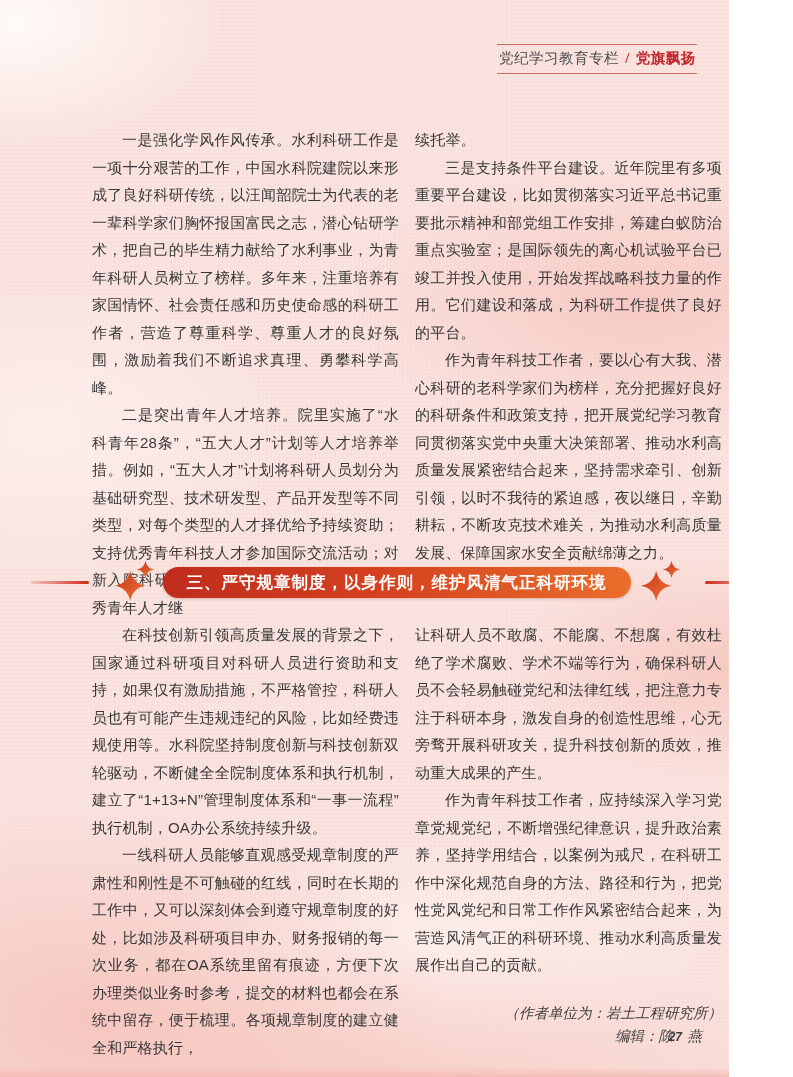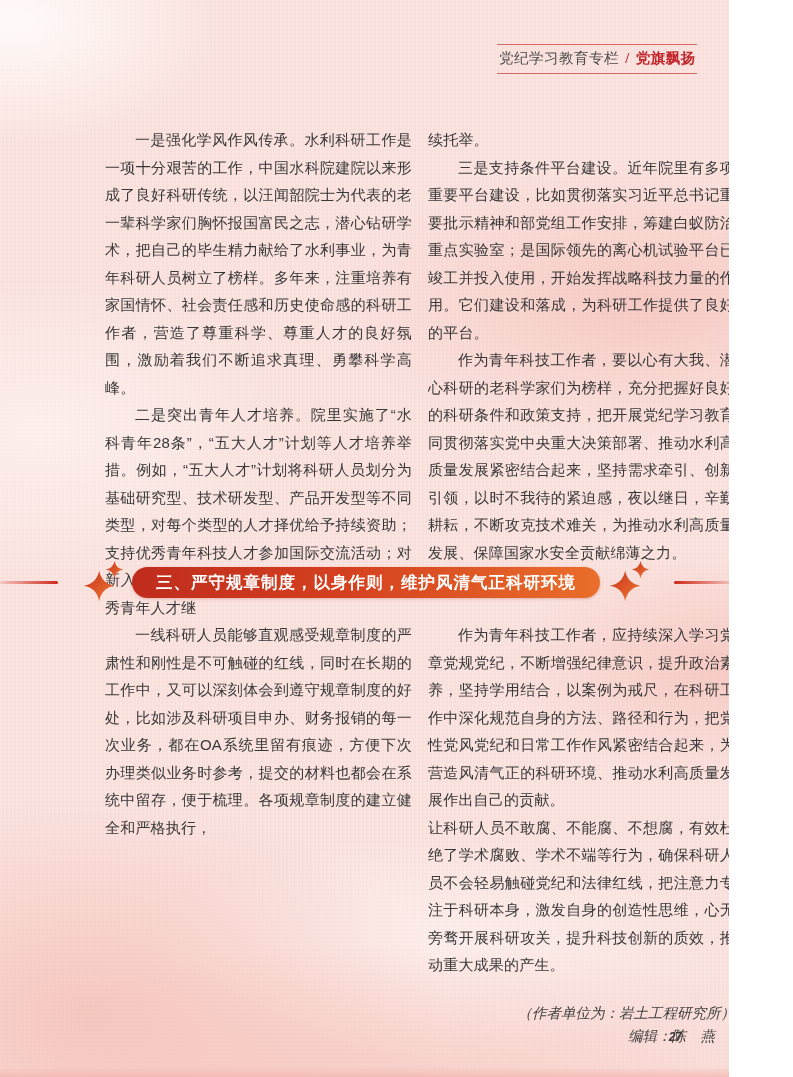--- a/index.html
+++ b/index.html
@@ -32,34 +32,34 @@
   .header-rule { height:0; border-top:1px solid #d06a62; }
   .header-line {
     padding:4px 2px 5px; white-space:nowrap;
     font-family:"Liberation Serif","DejaVu Serif",serif;
     font-size:14.5px; color:#4a4a4a; letter-spacing:0.5px;
   }
   .header-line .sep { color:#c1272d; font-weight:bold; margin:0 2px; }
   .header-line .feature { color:#c1272d; font-weight:bold; }
 
   
-  .cols { position:absolute; left:105px; width:630px; display:flex; gap:16px; }
+  .cols { position:absolute; left:92px; width:630px; display:flex; gap:16px; }
   .cols-top { top:126px; }
   .cols-bottom { top:621px; }
   .col { width:307px; }
   .para {
     text-align:justify; font-size:15px; line-height:27.5px; color:#383838;
     letter-spacing:0.2px;
   }
   .indent { text-indent:2em; }
 
   
   .banner {
     position:absolute; top:558px; left:0; width:793px; height:48px;
-    display:flex; align-items:center; gap:16px;
+    display:flex; align-items:center; justify-content:center;gap:16px;
   }
   .banner-line { width:58px; height:3px; border-radius:2px; }
   .banner-line.left  { background:linear-gradient(90deg, rgba(206,42,26,0.15), #ce2a1a); margin-right:6px; }
   .banner-line.right { background:linear-gradient(270deg, rgba(206,42,26,0.15), #ce2a1a); margin-left:6px; }
   .sparkle { width:46px; height:46px; flex:0 0 auto; position:relative; z-index:2; }
   .sparkle.left  { margin-right:-10px; }
   .sparkle.right { margin-left:-10px; }
   .banner-pill {
     height:31px; line-height:31px; padding:0 24px; border-radius:16px;
     background:linear-gradient(90deg,#bf2c1d 0%, #d4401f 45%, #ea6e2b 100%);
@@ -129,25 +129,26 @@
         </linearGradient>
       </defs>
       <path fill="url(#sg2)" d="M20 12 Q22.5 25.5 36 28 Q22.5 30.5 20 44 Q17.5 30.5 4 28 Q17.5 25.5 20 12 Z"></path>
       <path fill="url(#sg2)" d="M36 2 Q37.4 9.6 45 11 Q37.4 12.4 36 20 Q34.6 12.4 27 11 Q34.6 9.6 36 2 Z"></path>
     </svg>
     <span class="banner-line right"></span>
   </div>
 
   <section class="cols cols-bottom">
     <div class="col">
+      <p class="para indent">在科技创新引领高质量发展的背景之下，国家通过科研项目对科研人员进行资助和支持，如果仅有激励措施，不严格管控，科研人员也有可能产生违规违纪的风险，比如经费违规使用等。水科院坚持制度创新与科技创新双轮驱动，不断健全全院制度体系和执行机制，建立了“1+13+N”管理制度体系和“一事一流程”执行机制，OA办公系统持续升级。</p>
       <p class="para indent">一线科研人员能够直观感受规章制度的严肃性和刚性是不可触碰的红线，同时在长期的工作中，又可以深刻体会到遵守规章制度的好处，比如涉及科研项目申办、财务报销的每一次业务，都在OA系统里留有痕迹，方便下次办理类似业务时参考，提交的材料也都会在系统中留存，便于梳理。各项规章制度的建立健全和严格执行，</p>
     </div>
     <div class="col">
+      <p class="para">让科研人员不敢腐、不能腐、不想腐，有效杜绝了学术腐败、学术不端等行为，确保科研人员不会轻易触碰党纪和法律红线，把注意力专注于科研本身，激发自身的创造性思维，心无旁骛开展科研攻关，提升科技创新的质效，推动重大成果的产生。</p>
       <p class="para indent">作为青年科技工作者，应持续深入学习党章党规党纪，不断增强纪律意识，提升政治素养，坚持学用结合，以案例为戒尺，在科研工作中深化规范自身的方法、路径和行为，把党性党风党纪和日常工作作风紧密结合起来，为营造风清气正的科研环境、推动水利高质量发展作出自己的贡献。</p>
-      <p class="para">让科研人员不敢腐、不能腐、不想腐，有效杜绝了学术腐败、学术不端等行为，确保科研人员不会轻易触碰党纪和法律红线，把注意力专注于科研本身，激发自身的创造性思维，心无旁骛开展科研攻关，提升科技创新的质效，推动重大成果的产生。</p>
       <div class="attribution">
         <p>（作者单位为：岩土工程研究所）</p>
         <p class="editor-line">编辑：陈　燕</p>
       </div>
     </div>
   </section>
 
   <div class="page-number">27</div>
   <div class="bottom-strip"></div>
 </div>

